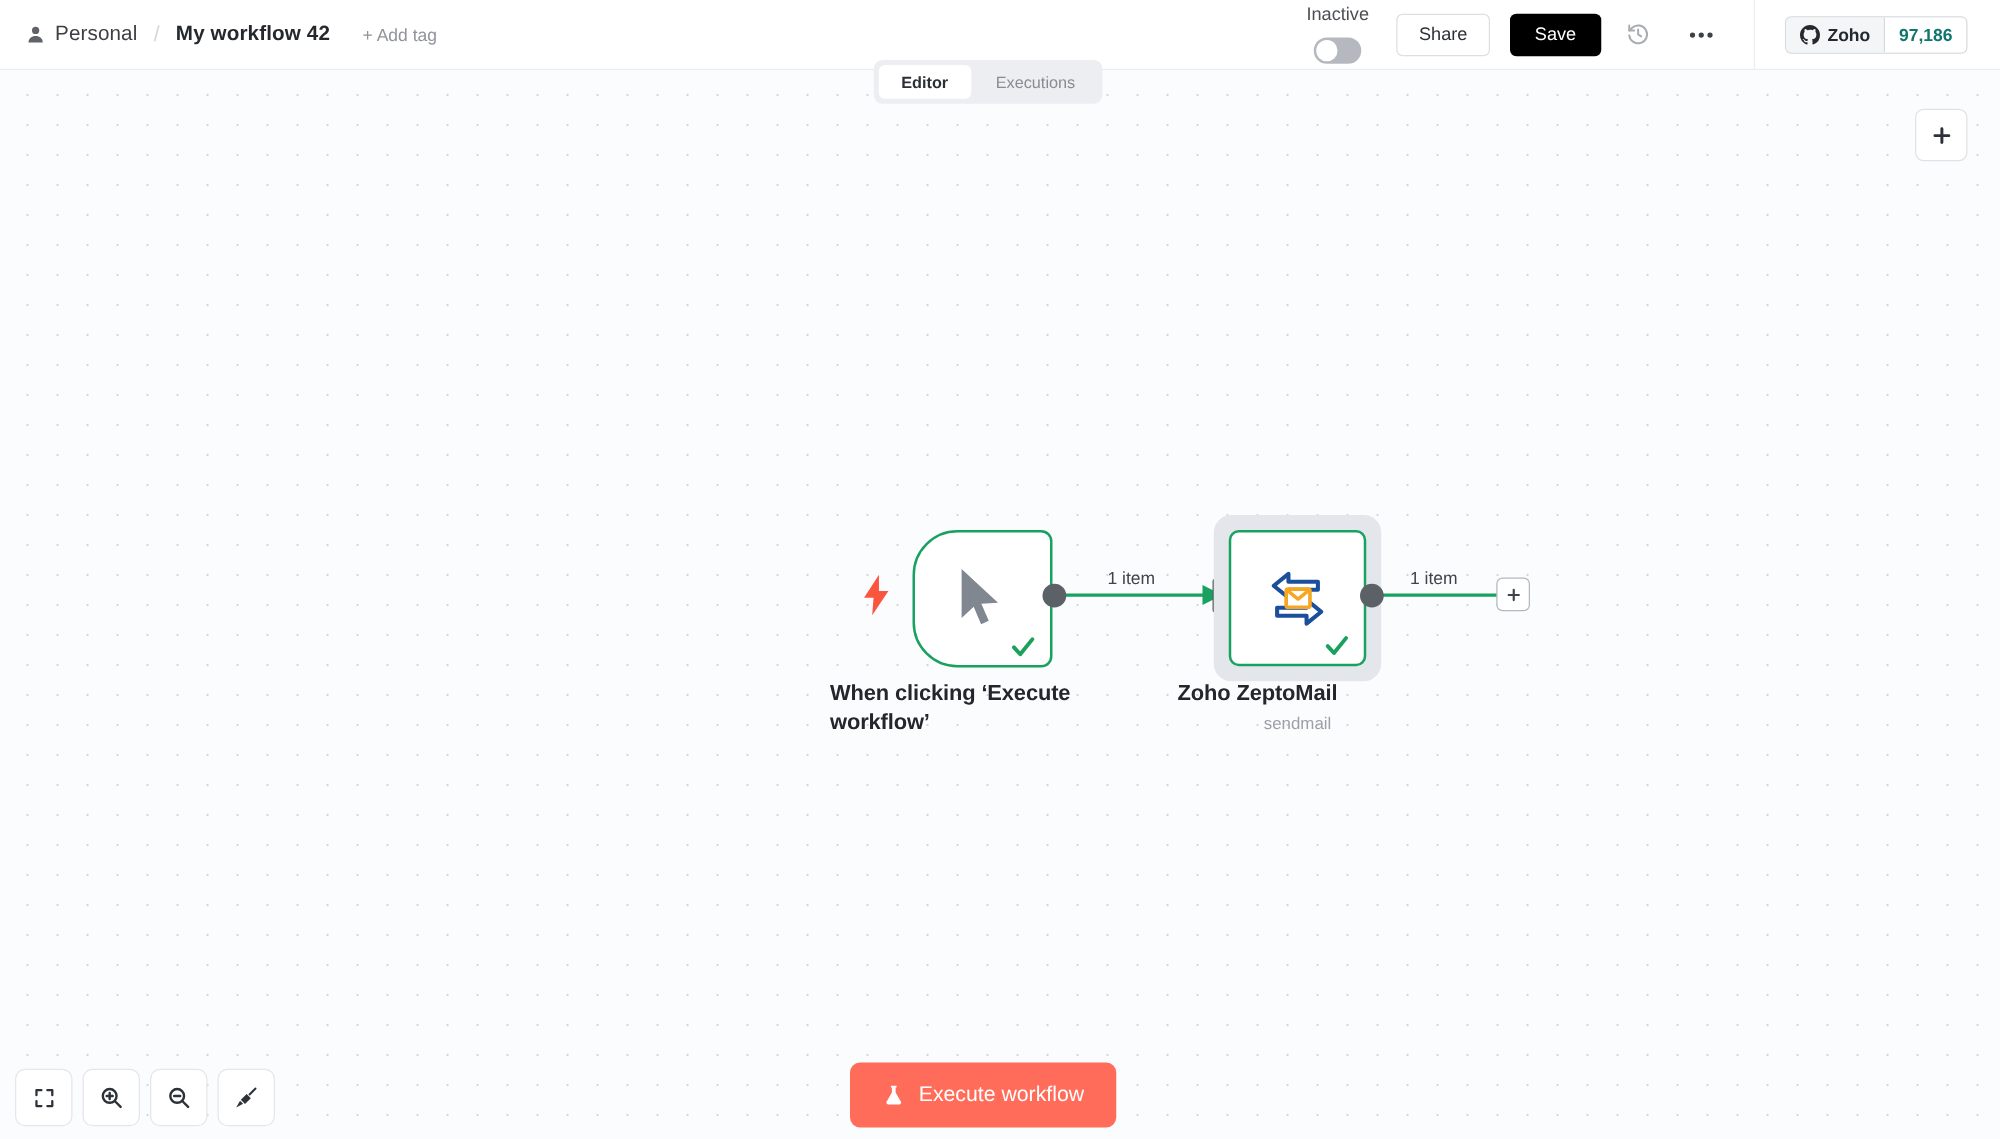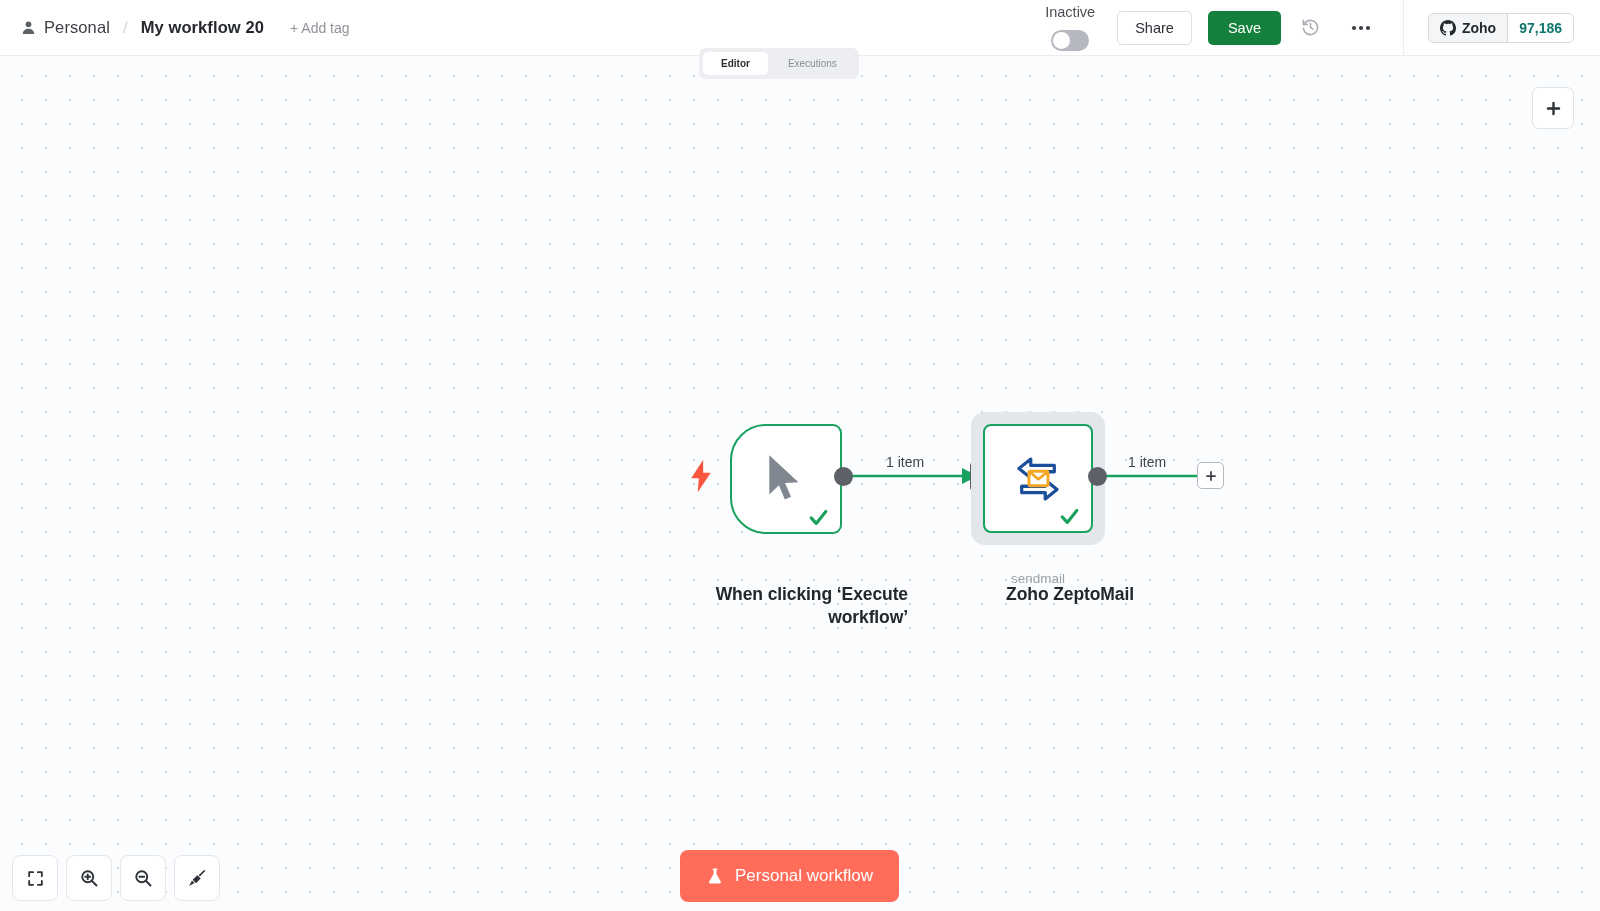--- a/index.html
+++ b/index.html
@@ -124,21 +124,21 @@
     margin-right: 16px;
     display: flex;
     align-items: center;
   }
 
   .btn-save {
     height: 34px;
     padding: 0 20px;
     border: none;
     border-radius: 5px;
-    background: #15803d;
+    background: #000000;
     color: #ffffff;
     font-size: 14.5px;
     cursor: pointer;
     font-family: "Liberation Sans", sans-serif;
     display: flex;
     align-items: center;
     margin-right: 14px;
   }
 
   .icon-btn {
@@ -212,21 +212,21 @@
     display: flex;
     background: #eceef2;
     border-radius: 7px;
     padding: 4px;
     gap: 2px;
     z-index: 45;
   }
   .tab {
     padding: 6px 18px;
     border-radius: 5px;
-    font-size: 10px;
+    font-size: 13px;
     color: #878c93;
     cursor: pointer;
     font-family: "Liberation Sans", sans-serif;
     border: none;
     background: transparent;
   }
   .tab.active {
     background: #ffffff;
     color: #2b2f35;
     font-weight: 600;
@@ -304,27 +304,26 @@
     right: 9px;
     bottom: 4px;
     color: #1ba15e;
     font-size: 25px;
     line-height: 1;
     font-weight: 700;
   }
 
   .node-label {
     position: absolute;
-    text-align: right;
+    text-align: left;
     font-size: 17.5px;
     font-weight: 700;
     color: #23262b;
     line-height: 1.3;
     letter-spacing: -0.1px;
-    margin-top: 40px;
   }
   .node-sublabel {
     position: absolute;
     text-align: center;
     font-size: 13.5px;
     color: #9b9fa6;
   }
 
   .lbl-trigger {
     left: 664px;
@@ -444,21 +443,21 @@
 
     <div class="hdr-left">
       <span class="person-icon">
         <svg width="15" height="15" viewBox="0 0 16 16" fill="currentColor">
           <circle cx="8" cy="4.6" r="3.1"></circle>
           <path d="M1.9 15c0-3.4 2.7-5.6 6.1-5.6s6.1 2.2 6.1 5.6z"></path>
         </svg>
       </span>
       <span class="crumb-personal">Personal</span>
       <span class="crumb-sep">/</span>
-      <span class="crumb-title">My workflow 20</span>
+      <span class="crumb-title">My workflow 42</span>
       <span class="add-tag">+ Add tag</span>
     </div>
 
     <div class="hdr-right">
 
       <div class="inactive-wrap">
         <span class="inactive-label">Inactive</span>
         <div class="toggle">
           <div class="knob"></div>
         </div>
@@ -603,17 +602,17 @@
         </svg>
       </div>
     </div>
 
     <button class="exec-btn">
       <span>
         <svg width="18" height="20" viewBox="0 0 24 24" fill="currentColor">
           <path d="M9 2h6v2h-1v5.4l5.2 9.1A2 2 0 0 1 17.5 22h-11a2 2 0 0 1-1.7-3.5L10 9.4V4H9z"></path>
         </svg>
       </span>
-      <span>Personal workflow</span>
+      <span>Execute workflow</span>
     </button>
 
   </div>
 </div>
 
 </body></html>

